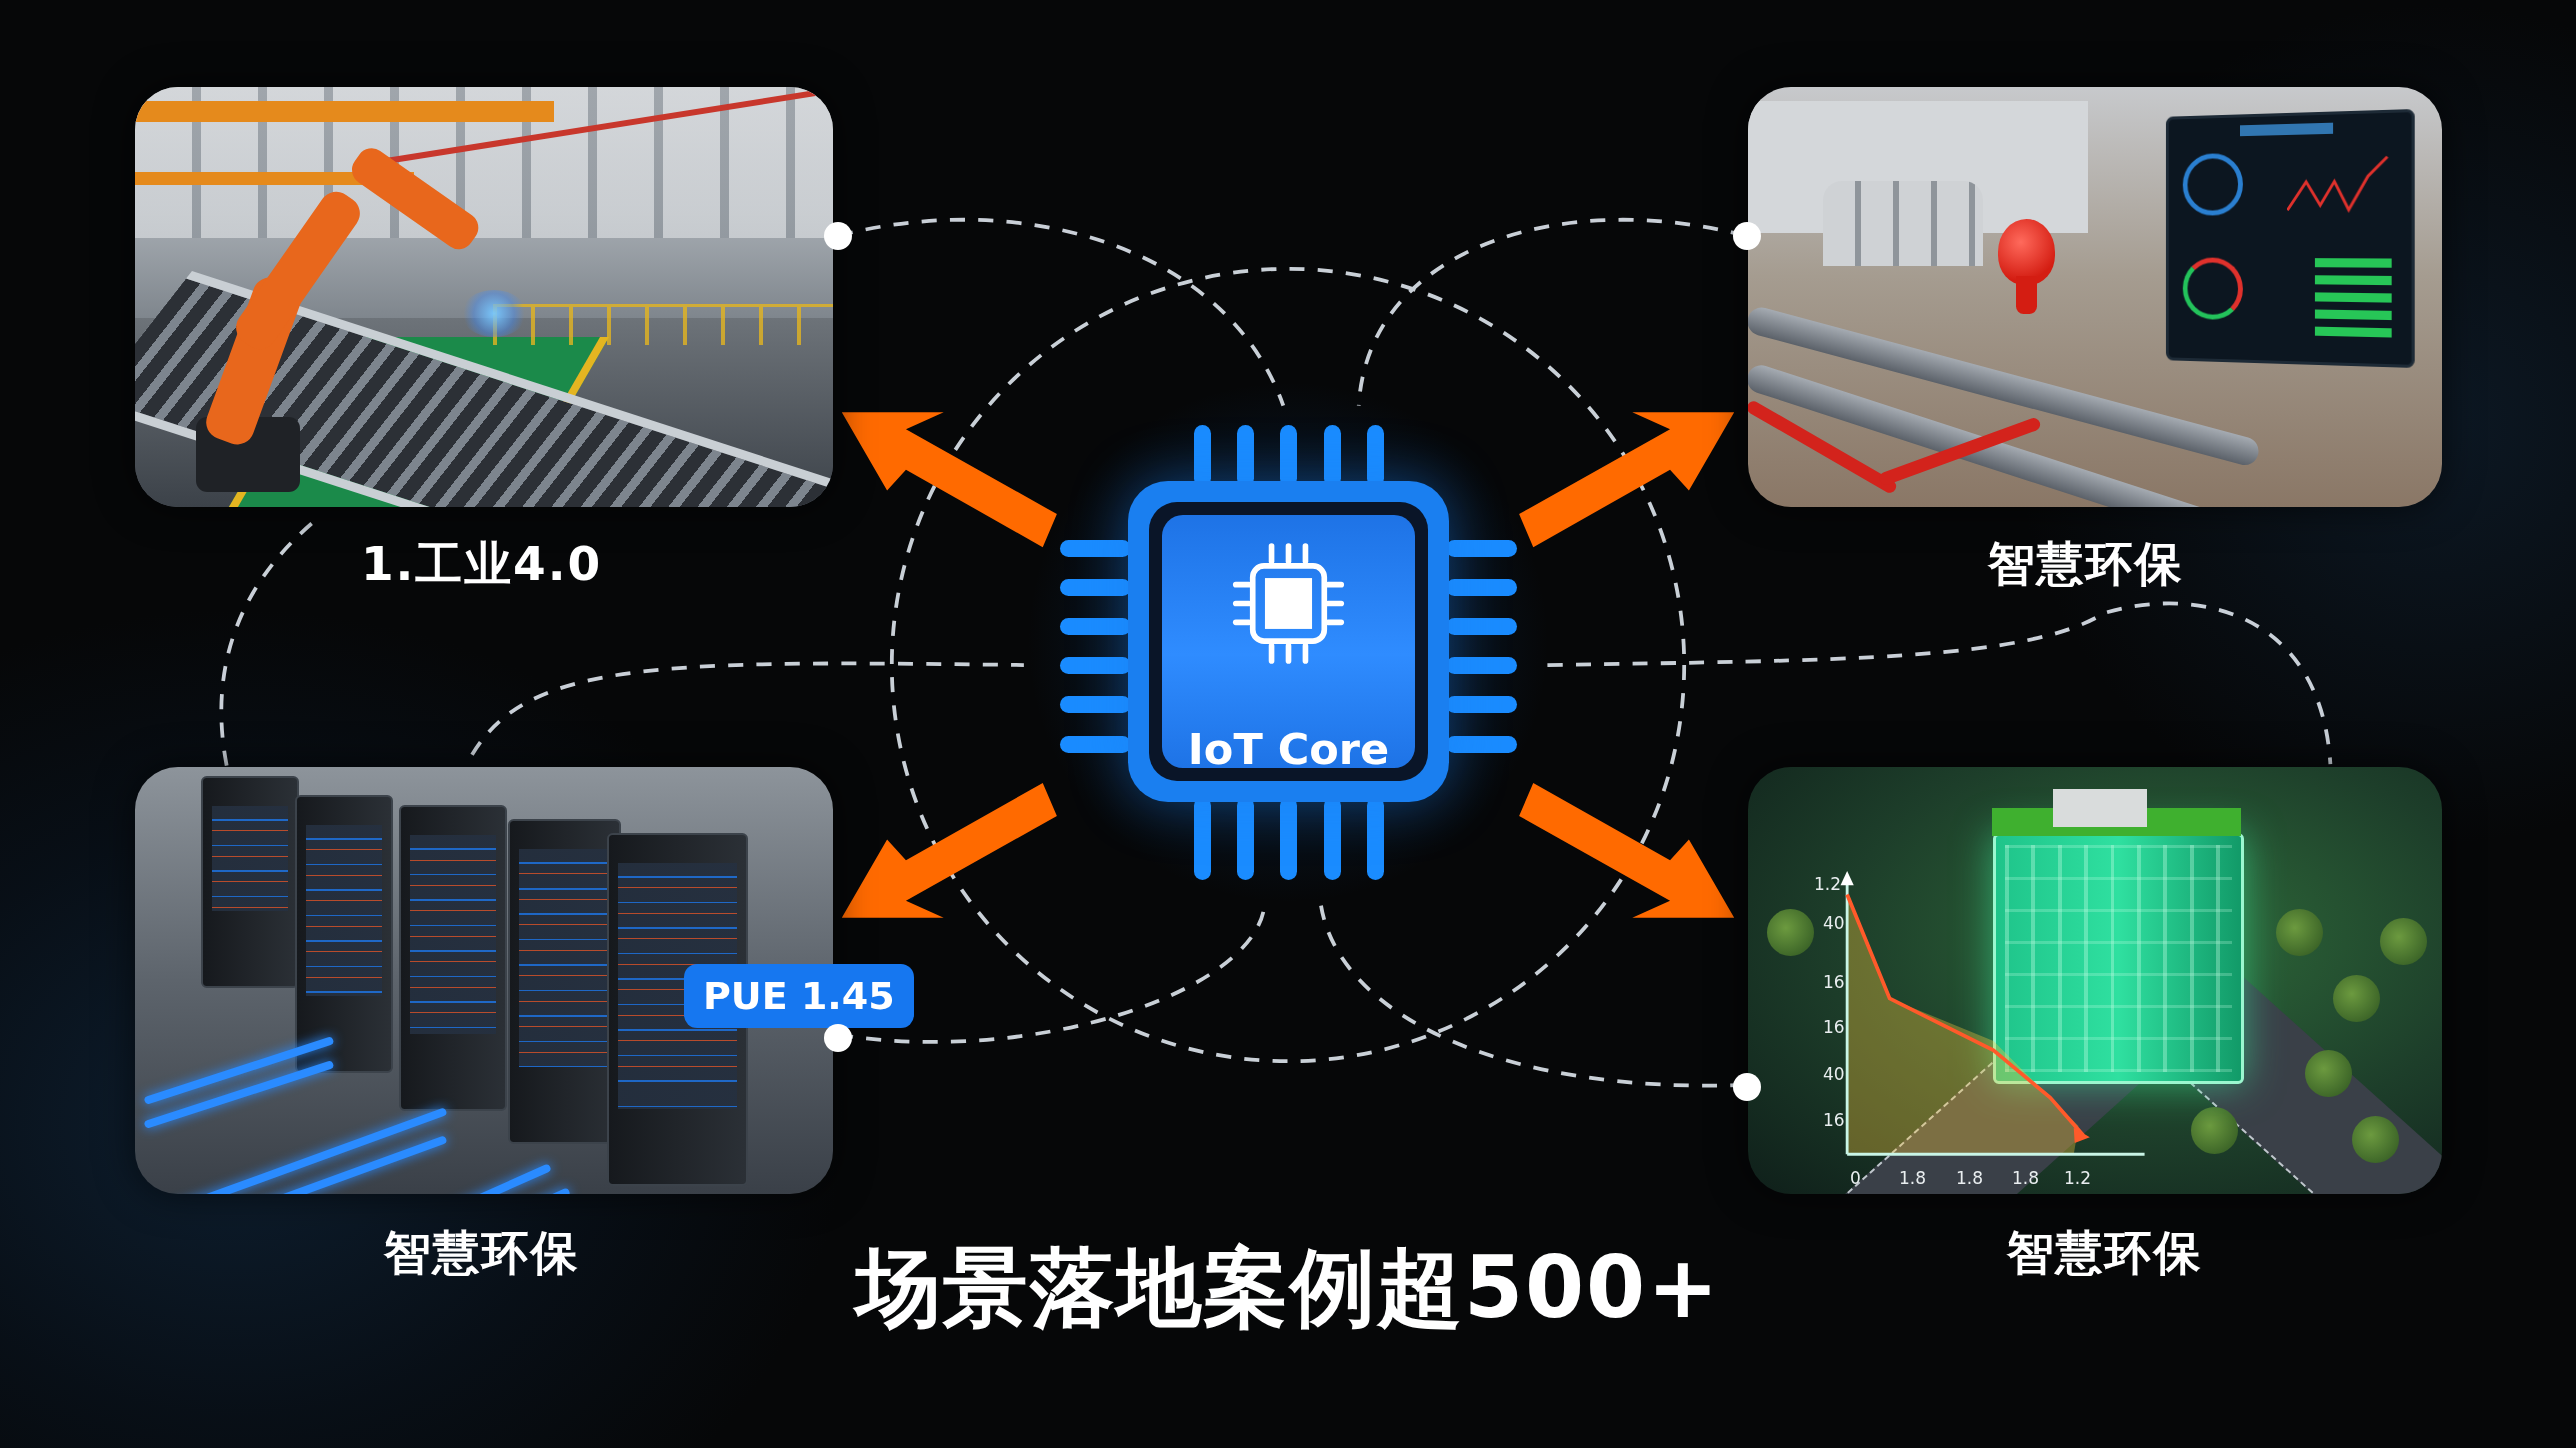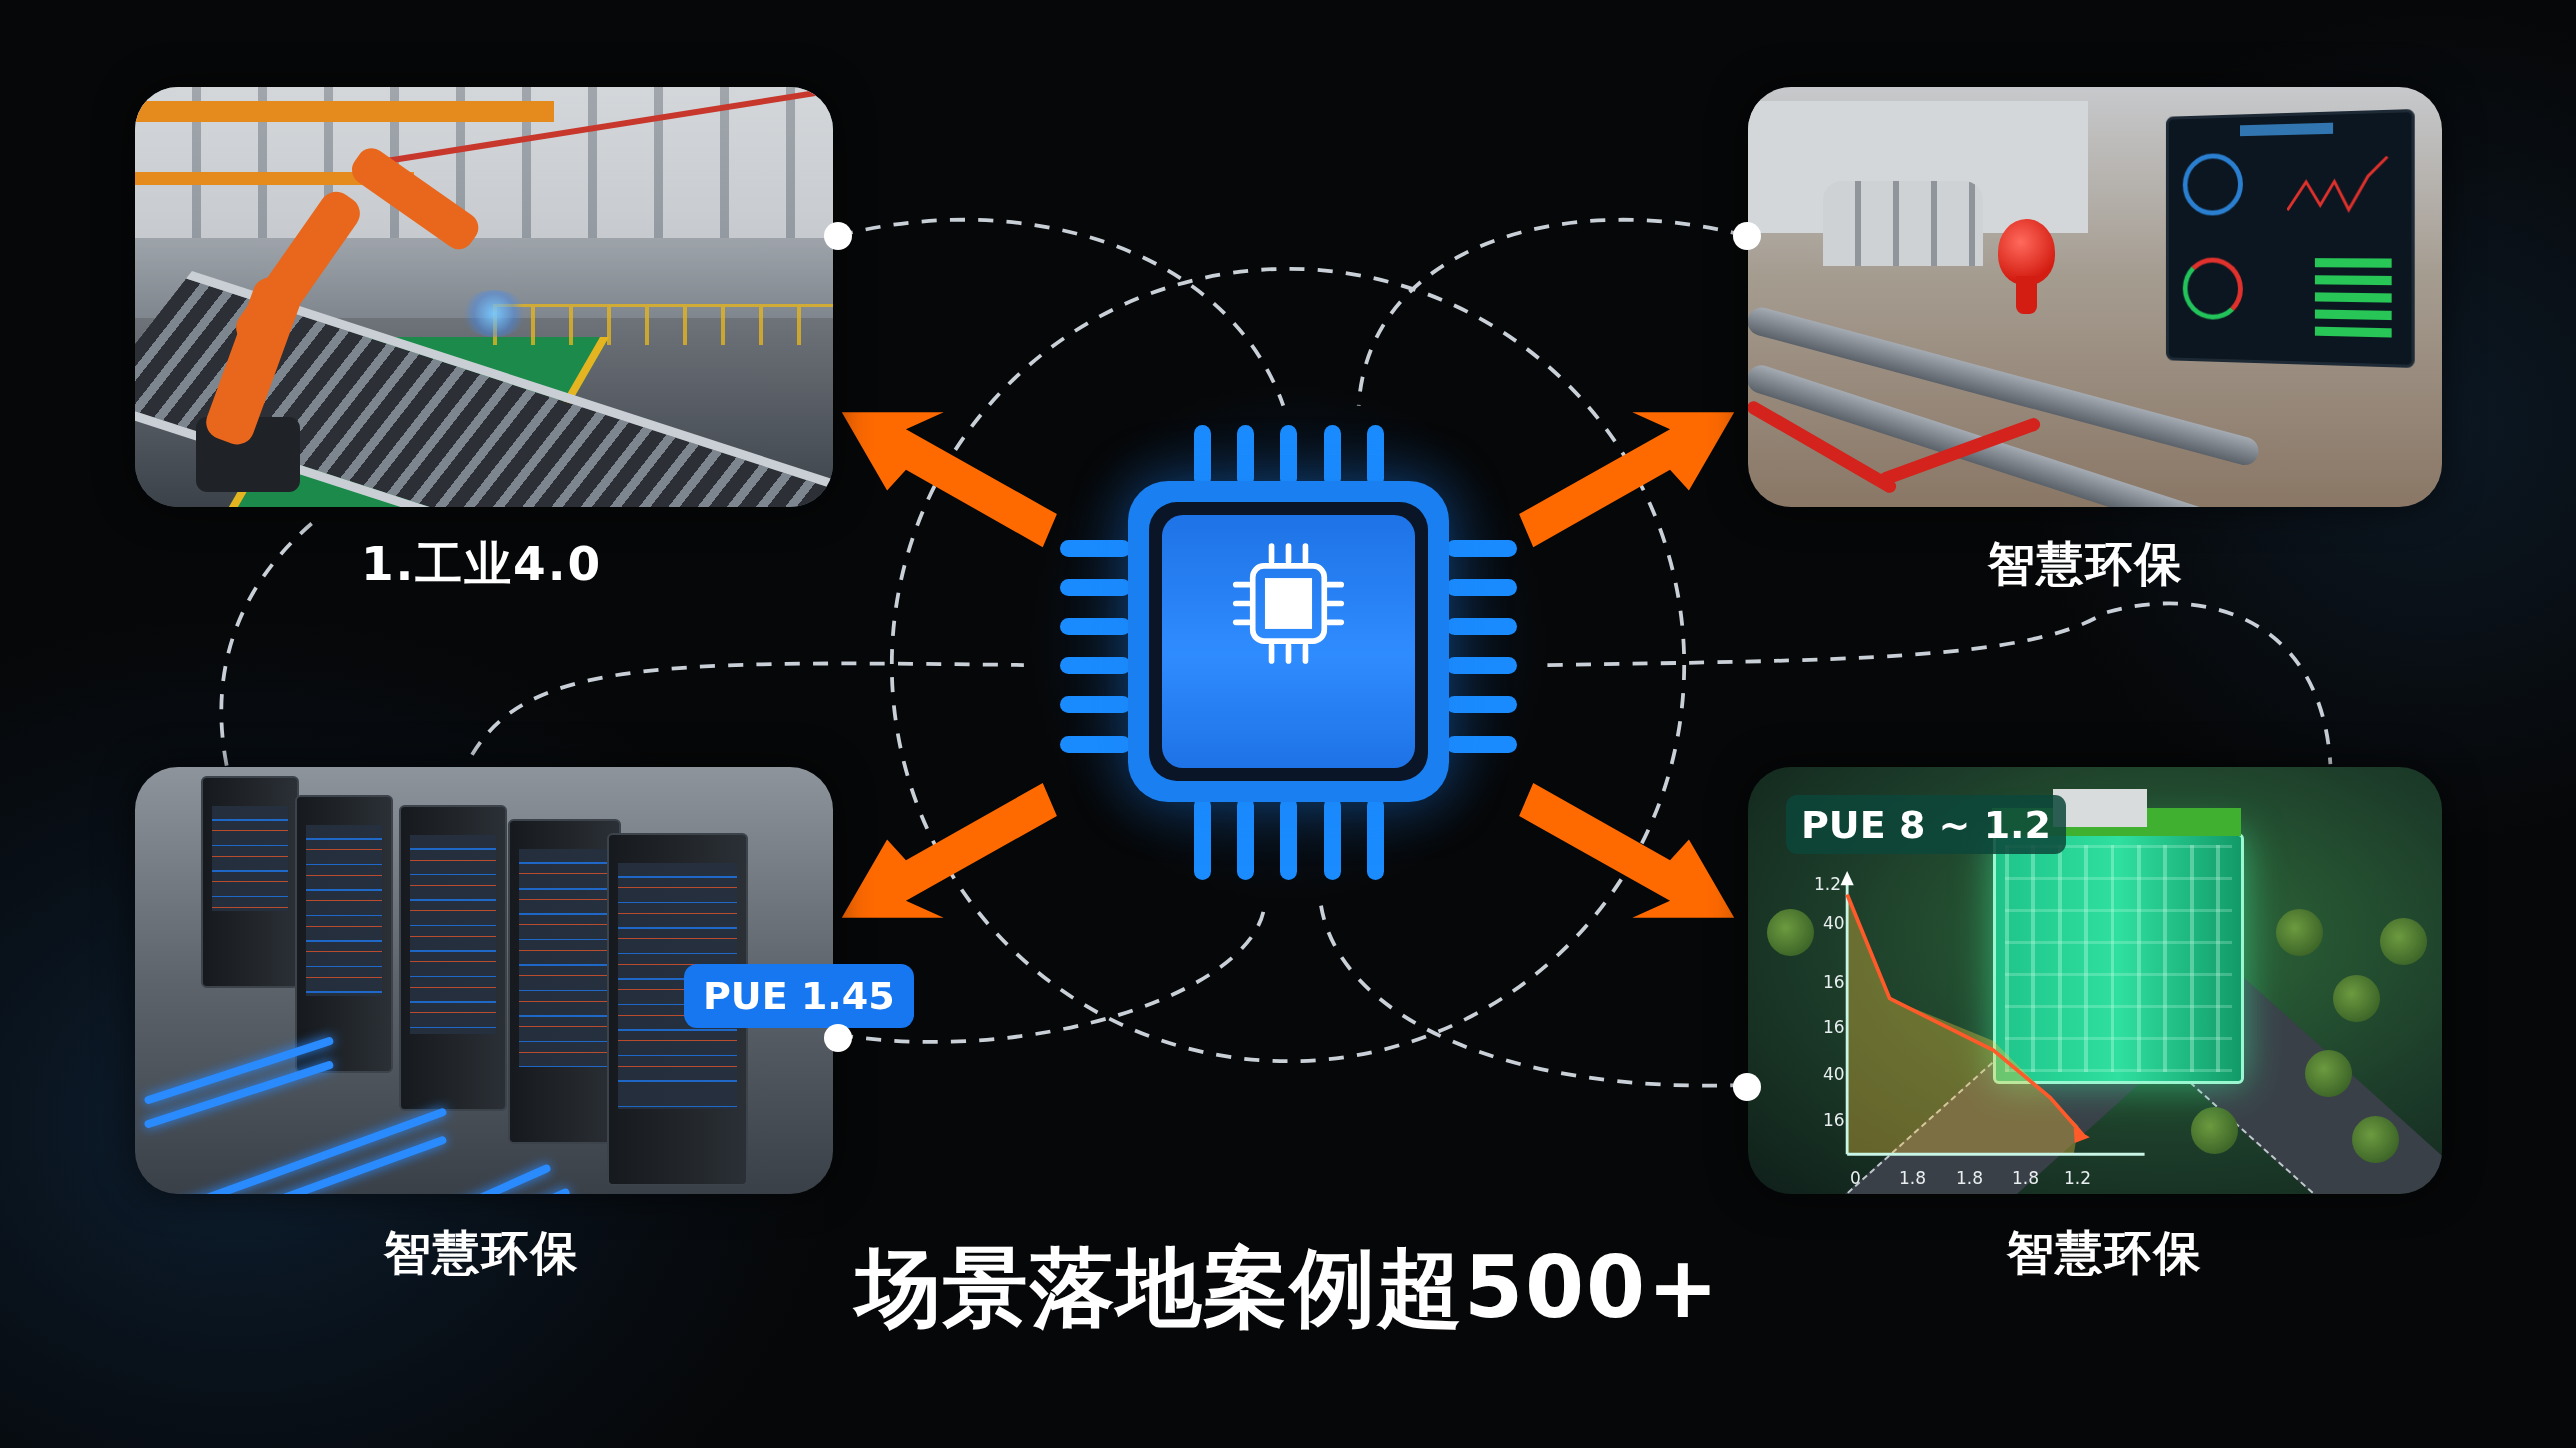--- a/index.html
+++ b/index.html
@@ -241,21 +241,20 @@
     <div class="windows"></div>
   </div>
   <svg class="mini" width="694" height="427" viewBox="0 0 735 452">
     <polygon points="105,135 150,245 260,290 350,380 345,410 105,410" fill="rgba(250,200,60,0.35)"></polygon>
     <line x1="105" y1="410" x2="420" y2="410" stroke="#c9f5e6" stroke-width="3"></line>
     <line x1="105" y1="410" x2="105" y2="120" stroke="#c9f5e6" stroke-width="3"></line>
     <polygon points="98,125 105,110 112,125" fill="#ffffff"></polygon>
     <polyline points="105,135 150,245 190,265 260,300 320,350 355,390" fill="none" stroke="#ff5a2a" stroke-width="4"></polyline>
     <polygon points="345,382 362,392 346,398" fill="#ff5a2a"></polygon>
   </svg>
-  <div class="pue-chip">PUE 8 ~ 1.2</div>
   <div class="axis-label" style="left:66px; top:107px;">1.2</div>
   <div class="axis-label" style="left:75px; top:146px;">40</div>
   <div class="axis-label" style="left:75px; top:205px;">16</div>
   <div class="axis-label" style="left:75px; top:250px;">16</div>
   <div class="axis-label" style="left:75px; top:297px;">40</div>
   <div class="axis-label" style="left:75px; top:343px;">16</div>
   <div class="axis-label" style="left:102px; top:401px;">0</div>
   <div class="axis-label" style="left:151px; top:401px;">1.8</div>
   <div class="axis-label" style="left:208px; top:401px;">1.8</div>
   <div class="axis-label" style="left:264px; top:401px;">1.8</div>
@@ -306,17 +305,18 @@
         <line x1="4" y1="45" x2="18" y2="45"></line>
           <line x1="4" y1="65" x2="18" y2="65"></line>
           <line x1="4" y1="85" x2="18" y2="85"></line>
         <line x1="102" y1="45" x2="116" y2="45"></line>
           <line x1="102" y1="65" x2="116" y2="65"></line>
           <line x1="102" y1="85" x2="116" y2="85"></line>
         <rect x="22" y="25" width="76" height="80" rx="12"></rect>
       </g>
       <rect x="35" y="38" width="50" height="54" fill="#ffffff"></rect>
     </svg>
+    <div class="chip-sub">IoT Core</div>
   </div>
 </div>
 
 <div class="headline">场景落地案例超500+</div>
 
 
 </body></html>

